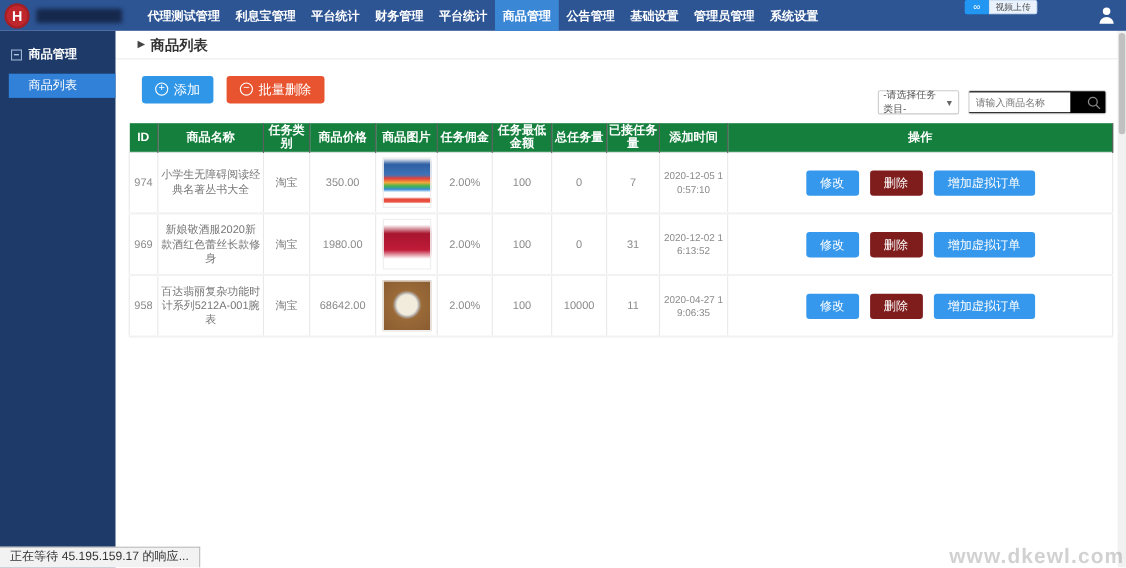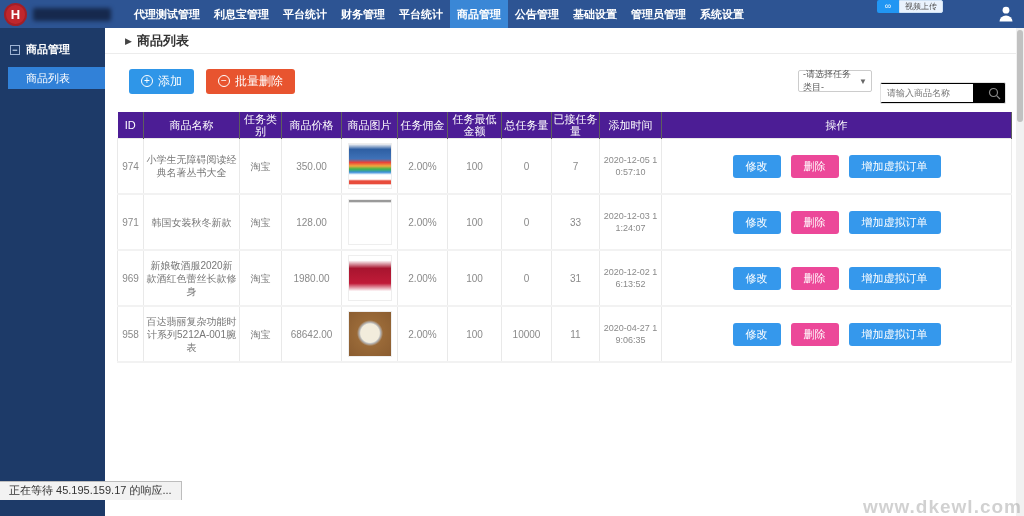--- a/index.html
+++ b/index.html
@@ -29,47 +29,47 @@
   .main { position:absolute; left:105px; top:28px; width:911px; height:488px; background:#fff; overflow:hidden; }
   .page-head { height:26px; display:flex; align-items:center; padding-left:20px; border-bottom:1px solid #ececec; }
   .page-head .tri { color:#444; font-size:9px; margin-right:5px; }
   .page-head .title { color:#333; font-size:13px; font-weight:bold; }
 
   .toolbar { height:54px; display:flex; align-items:center; padding:0 10px 0 24px; }
   .btn { border:none; border-radius:3px; color:#fff; font-size:12px; height:25px; display:flex; align-items:center; cursor:pointer; padding:0 12px; font-family:inherit; }
   .btn .circ { width:12px; height:12px; border:1px solid #fff; border-radius:50%; font-size:10px; line-height:10px; text-align:center; margin-right:5px; }
   .btn-add { background:#2f96e8; margin-right:12px; }
   .btn-batch { background:#e8542f; }
-  .toolbar-right { margin-left:auto; display:flex; align-items:center; }
+  .toolbar-right { margin-left:auto; display:flex; align-items:flex-end; }
   .cat-select { width:74px; height:22px; border:1px solid #ccc; border-radius:2px; background:#fff; display:flex; align-items:center;
                 font-size:9px; color:#555; padding:0 4px; cursor:pointer; margin-right:8px; }
   .cat-select .caret { margin-left:auto; font-size:8px; color:#666; }
   .search-wrap { width:126px; height:22px; border:1px solid #e2e2e2; border-radius:2px; display:flex; align-items:center; background:#000000;margin-top:24px; }
   .search-input { border:none; outline:none; width:92px; height:18px; font-size:9px; color:#555; padding-left:6px; font-family:inherit; }
   .search-icon { margin-left:auto; margin-right:4px; cursor:pointer; display:flex; }
 
   
   .table-wrap { margin:4px 8px 0 12px; }
   table { border-collapse:collapse; table-layout:fixed; width:895px; }
-  thead th { background:#4c1d95; color:#fff; font-size:11px; font-weight:normal; height:24px; border-right:1px solid #5e5e5e; padding:1px; line-height:12px; }
+  thead th { background:#15803d; color:#fff; font-size:11px; font-weight:bold; height:24px; border-right:1px solid #5e5e5e; padding:1px; line-height:12px; }
   tbody td { border:1px solid #e9e9e9; border-bottom:2px solid #f2f2f2; text-align:center; vertical-align:middle;
              font-size:10px; color:#777; height:50px; padding:2px; word-break:break-all; line-height:13px; }
   .price-cell, .commission-cell, .min-amount-cell, .total-tasks-cell, .taken-tasks-cell, .id-cell { color:#8a8a8a; }
   .added-time-cell { font-size:9px; color:#8a8a8a; line-height:12px; }
   .thumb { width:44px; height:46px; margin:2px auto; border:1px solid #eee; }
   .actions-cell button { margin:0 5px; }
   .act-btn { border:none; border-radius:3px; color:#fff; font-size:11px; height:23px; padding:0 13px; cursor:pointer; font-family:inherit; }
   .btn-blue { background:#3598ec; }
-  .btn-orange { background:#ec4899;font-family:Liberation Serif, serif; }
+  .btn-orange { background:#7f1d1d;font-family:Liberation Serif, serif; }
 
   
   .watermark { position:absolute; right:2px; bottom:0; z-index:40; text-align:right; pointer-events:none; line-height:1; }
   .wm1 { font-size:44px; font-weight:bold; color:rgba(125,125,125,0.42); letter-spacing:3px; }
   .wm2 { font-size:19px; font-weight:bold; color:rgba(140,140,140,0.40); letter-spacing:1px; margin-top:-6px; }
-  .statusbar { position:absolute; left:0; bottom:16px; height:19px; background:#f2f2f2; border:1px solid #bdbdbd; border-left:none; border-bottom:none;
+  .statusbar { position:absolute; left:0; bottom:0; height:19px; background:#f2f2f2; border:1px solid #bdbdbd; border-left:none; border-bottom:none;
                color:#333; font-size:11px; line-height:17px; padding:0 9px; z-index:50; white-space:nowrap; }
   .scrollbar { position:absolute; right:0; top:28px; width:8px; height:488px; background:#f1f1f1; z-index:15; }
   .scroll-thumb { position:absolute; top:2px; left:1px; width:6px; height:92px; background:#c1c1c1; border-radius:3px; }
 
   .c1{width:26px}.c2{width:96px}.c3{width:42px}.c4{width:60px}.c5{width:56px}.c6{width:50px}
   .c7{width:54px}.c8{width:50px}.c9{width:48px}.c10{width:62px}.c11{width:auto}
 </style>
 </head>
 <body>
 
@@ -178,35 +178,20 @@
               <div class="thumb" style="background: linear-gradient(rgb(245, 245, 245) 0%, rgb(46, 95, 163) 12%, rgb(63, 114, 184) 34%, rgb(232, 68, 58) 42%, rgb(240, 169, 60) 50%, rgb(64, 181, 75) 57%, rgb(58, 143, 216) 64%, rgb(255, 255, 255) 70%, rgb(255, 255, 255) 80%, rgb(232, 76, 60) 84%, rgb(232, 76, 60) 90%, rgb(255, 255, 255) 93%);"></div>
             </td>
             <td class="commission-cell">2.00%</td>
             <td class="min-amount-cell">100</td>
             <td class="total-tasks-cell">0</td>
             <td class="taken-tasks-cell">7</td>
             <td class="added-time-cell">2020-12-05 10:57:10</td>
             <td class="actions-cell"><button class="act-btn btn-blue">修改</button><button class="act-btn btn-orange">删除</button><button class="act-btn btn-blue">增加虚拟订单</button></td>
           </tr>
           <tr>
-            <td class="id-cell">971</td>
-            <td class="product-name-cell">韩国女装秋冬新款</td>
-            <td class="category-cell">淘宝</td>
-            <td class="price-cell">128.00</td>
-            <td class="thumbnail-cell">
-              <div class="thumb" style="background: linear-gradient(rgb(154, 154, 154) 0%, rgb(154, 154, 154) 5%, rgb(255, 255, 255) 6%);"></div>
-            </td>
-            <td class="commission-cell">2.00%</td>
-            <td class="min-amount-cell">100</td>
-            <td class="total-tasks-cell">0</td>
-            <td class="taken-tasks-cell">33</td>
-            <td class="added-time-cell">2020-12-03 11:24:07</td>
-            <td class="actions-cell"><button class="act-btn btn-blue">修改</button><button class="act-btn btn-orange">删除</button><button class="act-btn btn-blue">增加虚拟订单</button></td>
-          </tr>
-          <tr>
             <td class="id-cell">969</td>
             <td class="product-name-cell">新娘敬酒服2020新款酒红色蕾丝长款修身</td>
             <td class="category-cell">淘宝</td>
             <td class="price-cell">1980.00</td>
             <td class="thumbnail-cell">
               <div class="thumb" style="background: linear-gradient(rgb(255, 255, 255) 0%, rgb(255, 255, 255) 10%, rgb(168, 21, 47) 28%, rgb(192, 27, 56) 62%, rgb(255, 255, 255) 80%);"></div>
             </td>
             <td class="commission-cell">2.00%</td>
             <td class="min-amount-cell">100</td>
             <td class="total-tasks-cell">0</td>

